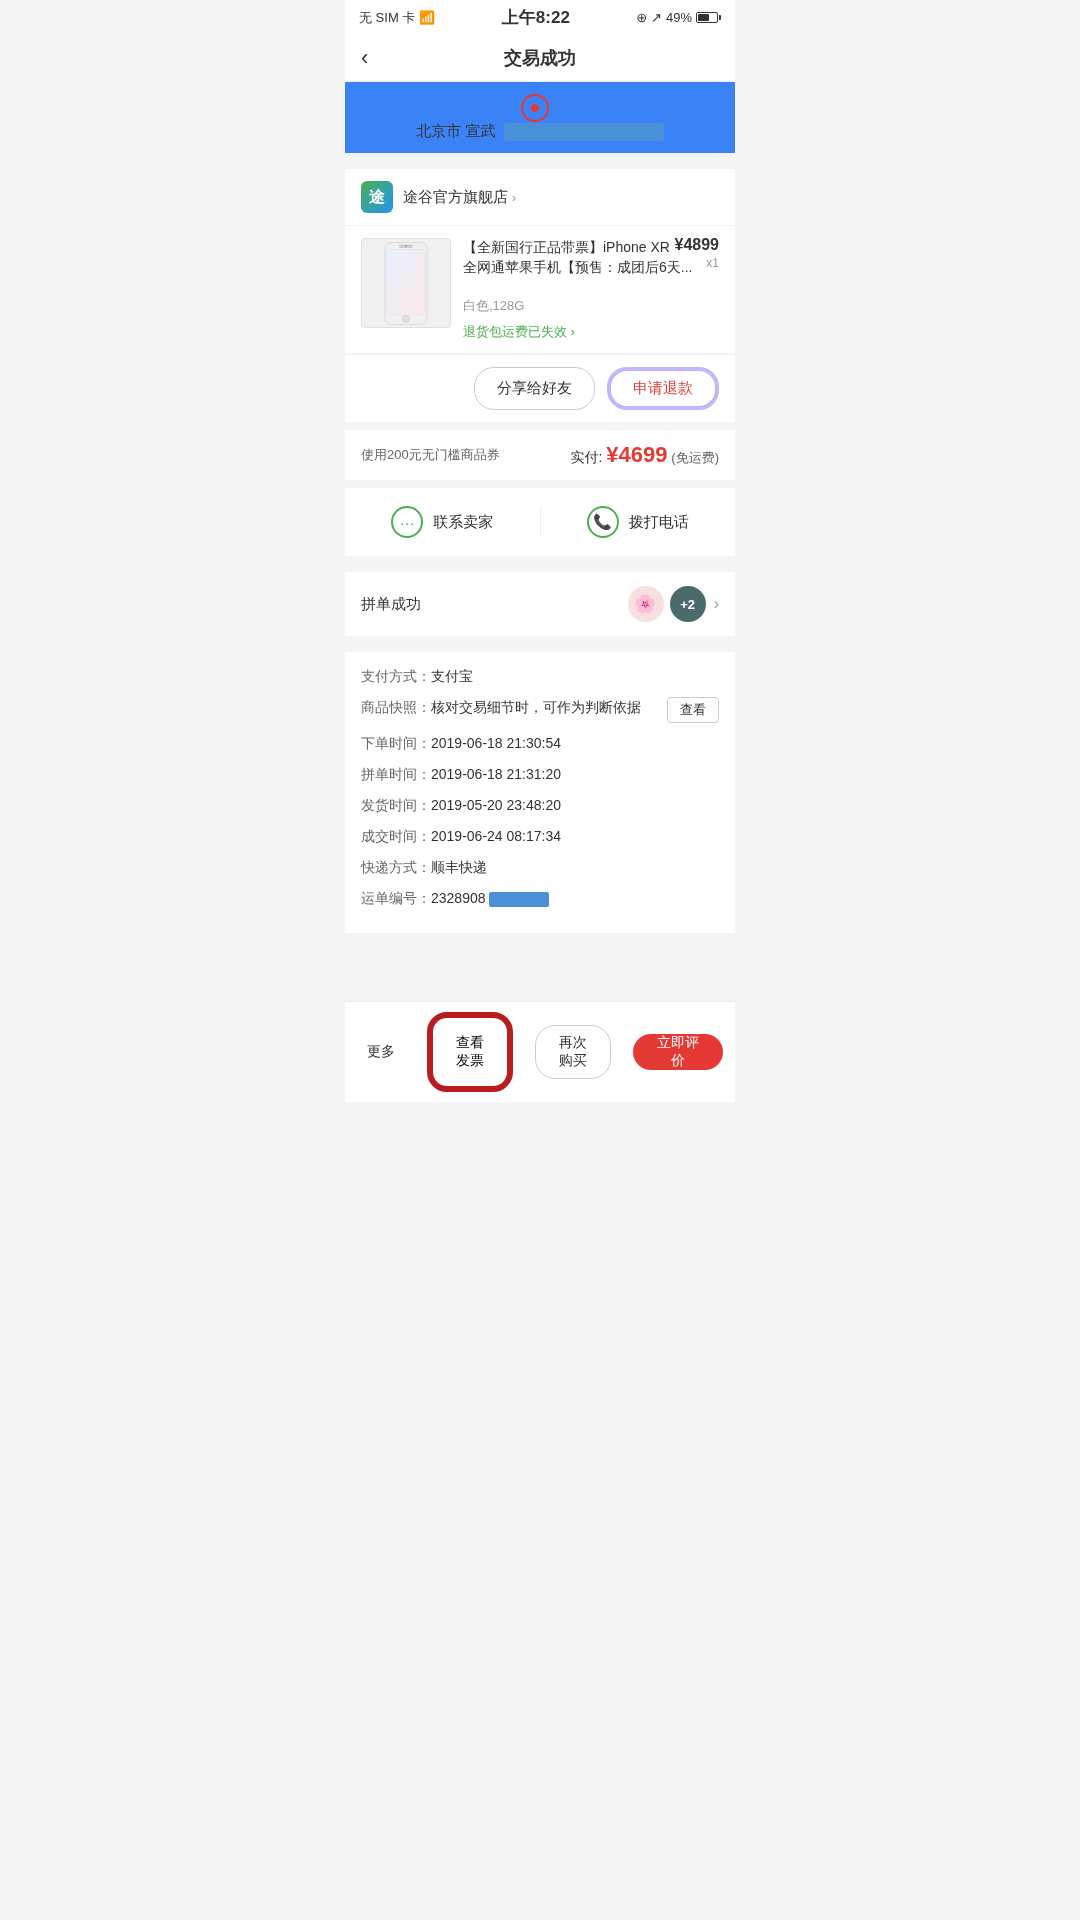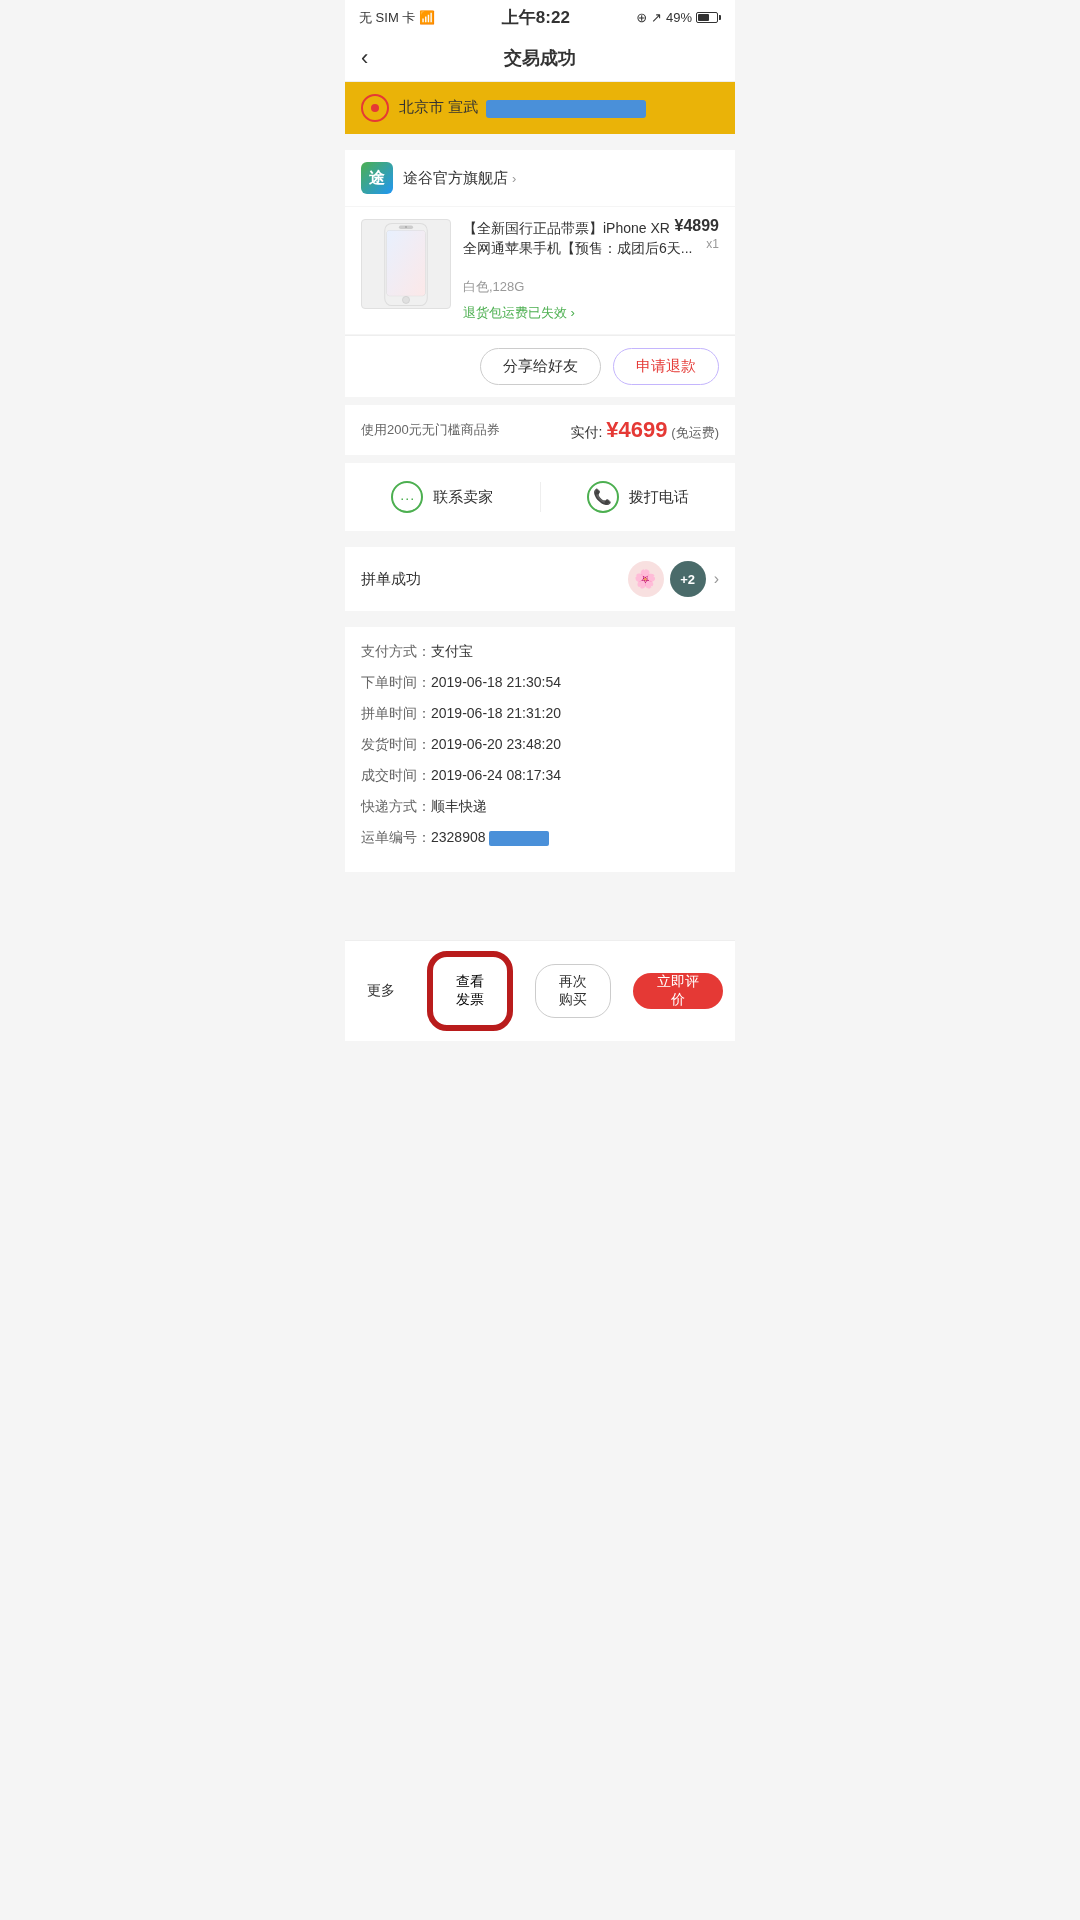--- a/index.html
+++ b/index.html
@@ -68,25 +68,26 @@
       position: absolute;
       left: 50%;
       transform: translateX(-50%);
       font-size: 18px;
       font-weight: 600;
       color: #333;
     }
 
     
     .address-bar {
-      background: #eab308;
+      background: #3b82f6;
       display: flex;
       align-items: center;
       padding: 12px 16px;
       margin-bottom: 8px;
+      flex-direction: column;
     }
     .address-icon {
       width: 28px; height: 28px;
       border: 2px solid #e53935;
       border-radius: 50%;
       display: flex; align-items: center; justify-content: center;
       margin-right: 10px;
       flex-shrink: 0;
     }
     .address-icon-inner {
@@ -210,21 +211,21 @@
     .btn-share {
       border: 1px solid #ccc;
       background: #fff;
       color: #333;
       padding: 8px 22px;
       border-radius: 20px;
       font-size: 15px;
       cursor: pointer;
     }
     .btn-refund {
-      border: 1px solid #c4b5fd;
+      border: 4px solid #c4b5fd;
       background: #fff;
       color: #e53935;
       padding: 8px 22px;
       border-radius: 20px;
       font-size: 15px;
       cursor: pointer;
     }
 
     
     .payment-info {
@@ -552,34 +553,39 @@
 <div style="height:8px; background:#f5f5f5;"></div>
 
 <div class="order-details">
 
 
   <div class="detail-row">
     <span class="detail-label">支付方式：</span>
     <span class="detail-value">支付宝</span>
   </div>
 
+  <div class="detail-row">
+    <span class="detail-label">商品快照：</span>
+    <span class="detail-value">核对交易细节时，可作为判断依据</span>
+    <button class="view-btn">查看</button>
+  </div>
 
   <div class="detail-row">
     <span class="detail-label">下单时间：</span>
     <span class="detail-value">2019-06-18 21:30:54</span>
   </div>
 
   <div class="detail-row">
     <span class="detail-label">拼单时间：</span>
     <span class="detail-value">2019-06-18 21:31:20</span>
   </div>
 
   <div class="detail-row">
     <span class="detail-label">发货时间：</span>
-    <span class="detail-value">2019-06-20 23:48:20</span>
+    <span class="detail-value">2019-05-20 23:48:20</span>
   </div>
 
   <div class="detail-row">
     <span class="detail-label">成交时间：</span>
     <span class="detail-value">2019-06-24 08:17:34</span>
   </div>
 
   <div class="detail-row">
     <span class="detail-label">快递方式：</span>
     <span class="detail-value">顺丰快递</span>

